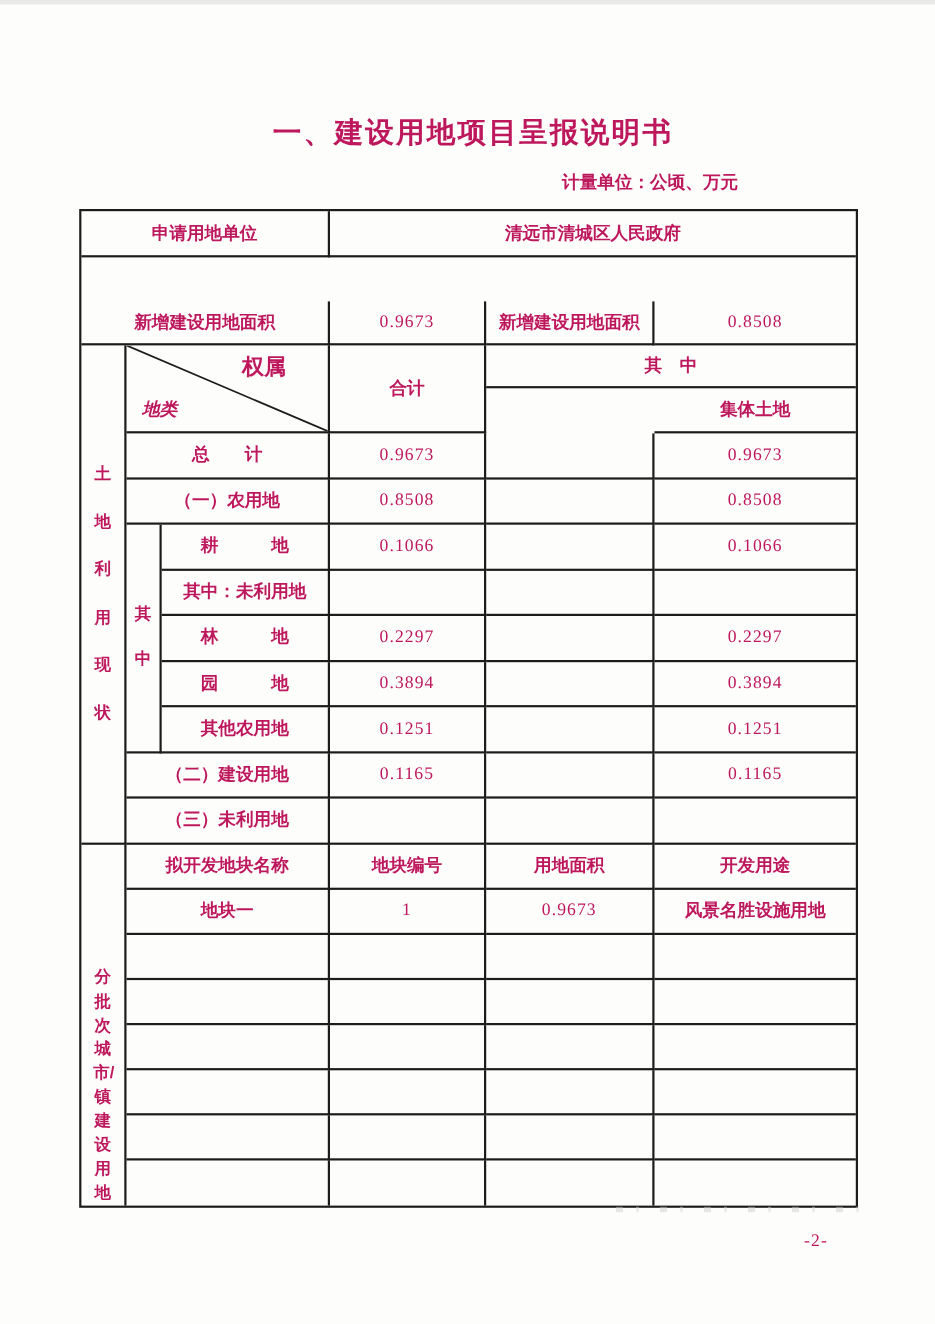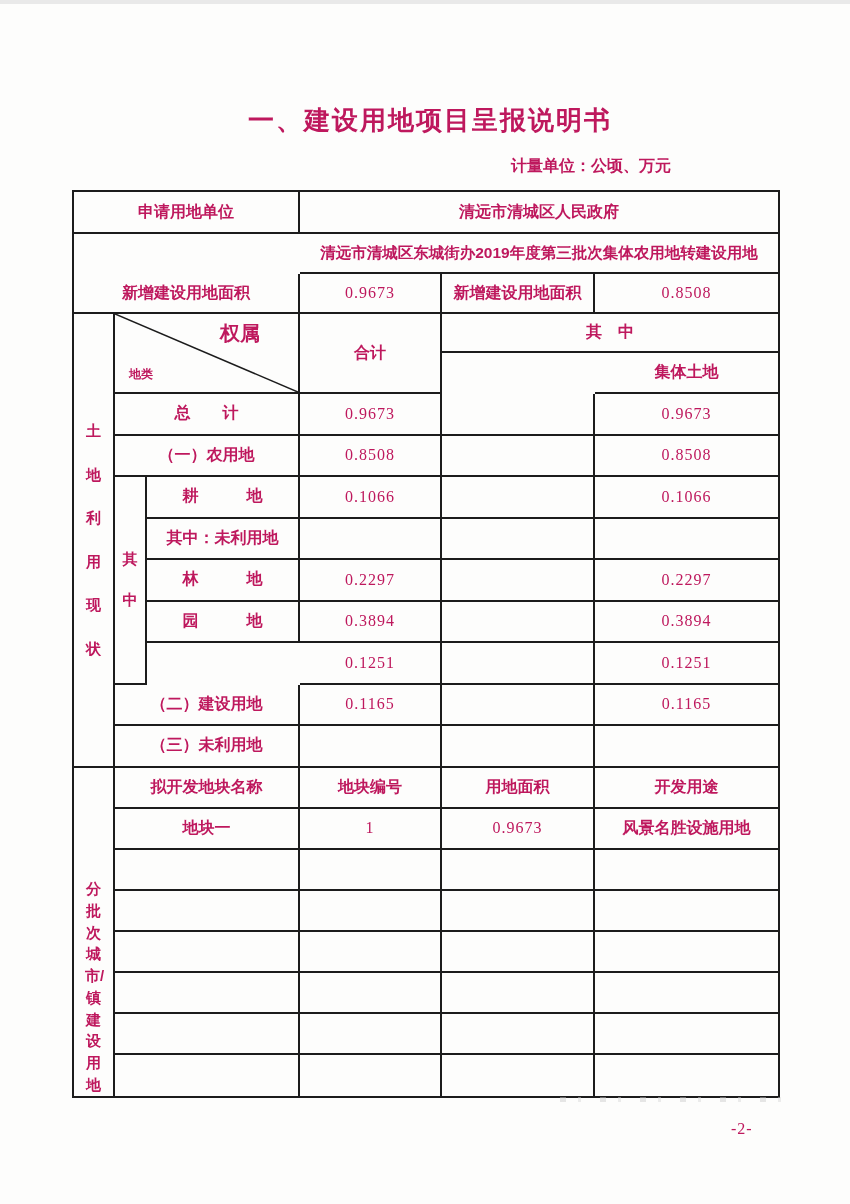--- a/index.html
+++ b/index.html
@@ -69,21 +69,21 @@
     word-break: break-all;
     text-align: center;
     font-weight: 700;
   }
   .sec1 .vspan { font-size: 15px; line-height: 2.9; }
   .amongv .vspan { font-size: 15px; line-height: 2.7; }
   .sec2 .vspan { font-size: 15px; line-height: 1.45; }
   .diag { position: relative; }
   .diag svg { position: absolute; inset: 0; width: 100%; height: 100%; }
   .diag .diag-top { position: absolute; top: 6px; right: 38px; font-size: 20px; font-weight: 700; }
-  .diag .diag-bottom { position: absolute; bottom: 9px; left: 14px; font-size: 12px; font-weight: 700; }
+  .diag .diag-bottom { position: absolute; bottom: 9px; left: 14px; font-size: 16px; font-weight: 700; font-style: italic; }
   .artifact {
     position: absolute;
     left: 560px; top: 1093px;
     width: 225px; height: 5px;
     background: repeating-linear-gradient(90deg,#c9c9c9 0 6px, transparent 6px 18px, #d6d6d6 18px 21px, transparent 21px 40px);
     opacity: .45;
   }
 </style>
 </head>
 <body>
@@ -91,21 +91,20 @@
 <div class="page">
 
   <div class="doc-title">一、建设用地项目呈报说明书</div>
   <div class="unit-note">计量单位：公顷、万元</div>
 
   <div class="sheet">
 
     <div class="cell lbl" style="grid-column:1/4;grid-row:1">申请用地单位</div>
     <div class="cell lbl no-br" style="grid-column:4/7;grid-row:1">清远市清城区人民政府</div>
 
-    <div class="cell longtext no-br" style="grid-column:4/7;grid-row:2">清远市清城区东城街办2019年度第三批次集体农用地转建设用地</div>
 
     <div class="cell lbl" style="grid-column:1/4;grid-row:3">新增建设用地面积</div>
     <div class="cell val" style="grid-column:4/5;grid-row:3">0.9673</div>
     <div class="cell lbl" style="grid-column:5/6;grid-row:3">新增建设用地面积</div>
     <div class="cell val no-br" style="grid-column:6/7;grid-row:3">0.8508</div>
 
     <div class="cell vtext sec1" style="grid-column:1/2;grid-row:4/15">
       <span class="vspan">土地利用现状</span>
     </div>
 
@@ -148,20 +147,21 @@
     <div class="cell lbl" style="grid-column:3/4;grid-row:10">林　　　地</div>
     <div class="cell val" style="grid-column:4/5;grid-row:10">0.2297</div>
     <div class="cell val" style="grid-column:5/6;grid-row:10"></div>
     <div class="cell val no-br" style="grid-column:6/7;grid-row:10">0.2297</div>
 
     <div class="cell lbl" style="grid-column:3/4;grid-row:11">园　　　地</div>
     <div class="cell val" style="grid-column:4/5;grid-row:11">0.3894</div>
     <div class="cell val" style="grid-column:5/6;grid-row:11"></div>
     <div class="cell val no-br" style="grid-column:6/7;grid-row:11">0.3894</div>
 
+    <div class="cell lbl" style="grid-column:3/4;grid-row:12">其他农用地</div>
     <div class="cell val" style="grid-column:4/5;grid-row:12">0.1251</div>
     <div class="cell val" style="grid-column:5/6;grid-row:12"></div>
     <div class="cell val no-br" style="grid-column:6/7;grid-row:12">0.1251</div>
 
     <div class="cell lbl" style="grid-column:2/4;grid-row:13">（二）建设用地</div>
     <div class="cell val" style="grid-column:4/5;grid-row:13">0.1165</div>
     <div class="cell val" style="grid-column:5/6;grid-row:13"></div>
     <div class="cell val no-br" style="grid-column:6/7;grid-row:13">0.1165</div>
 
     <div class="cell lbl" style="grid-column:2/4;grid-row:14">（三）未利用地</div>

